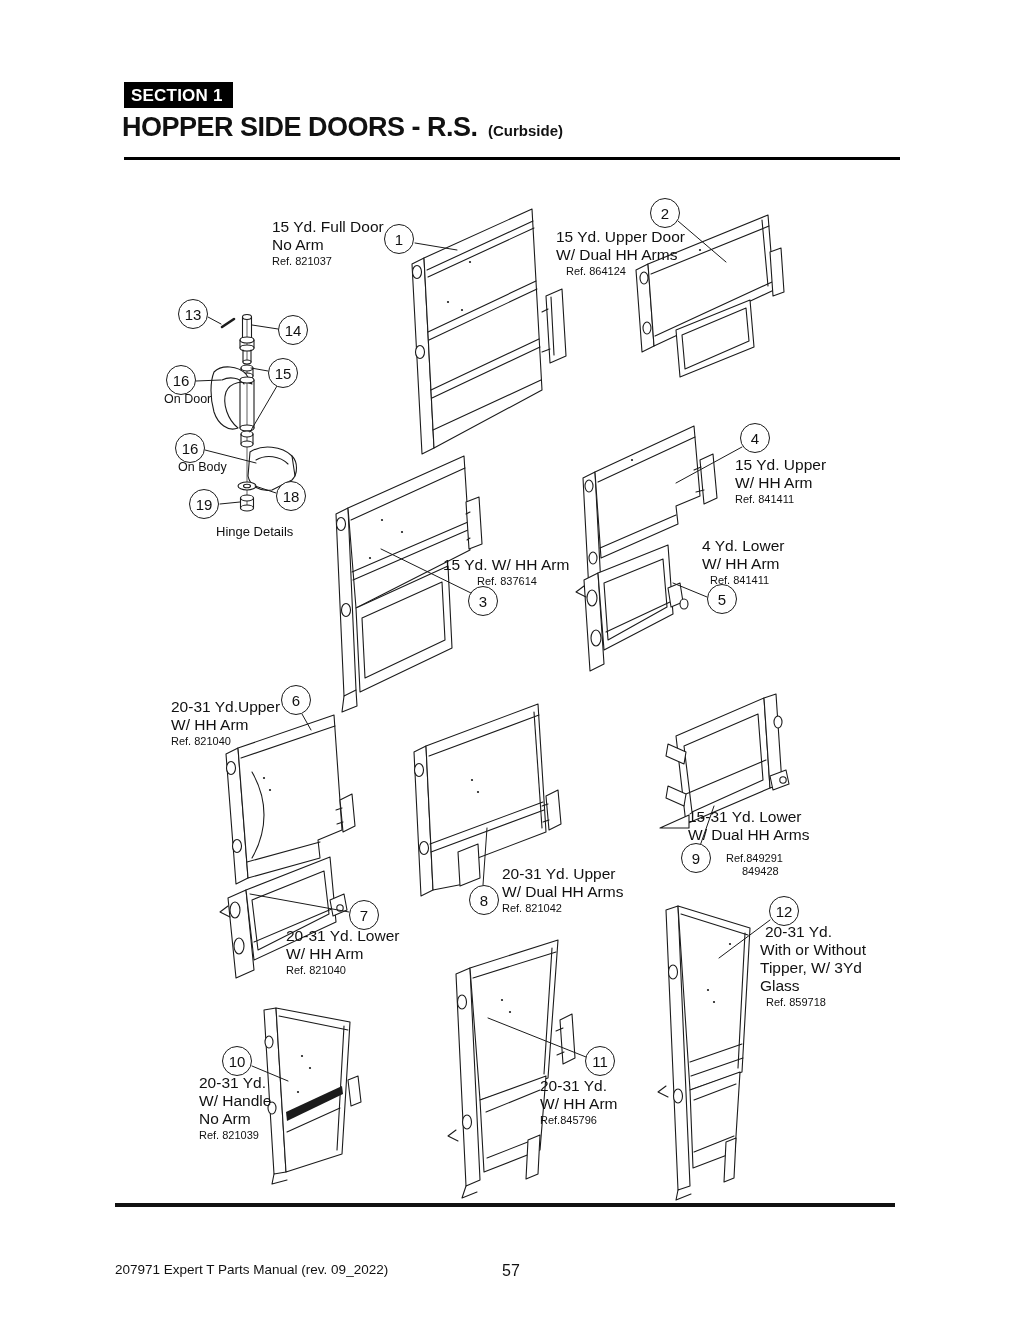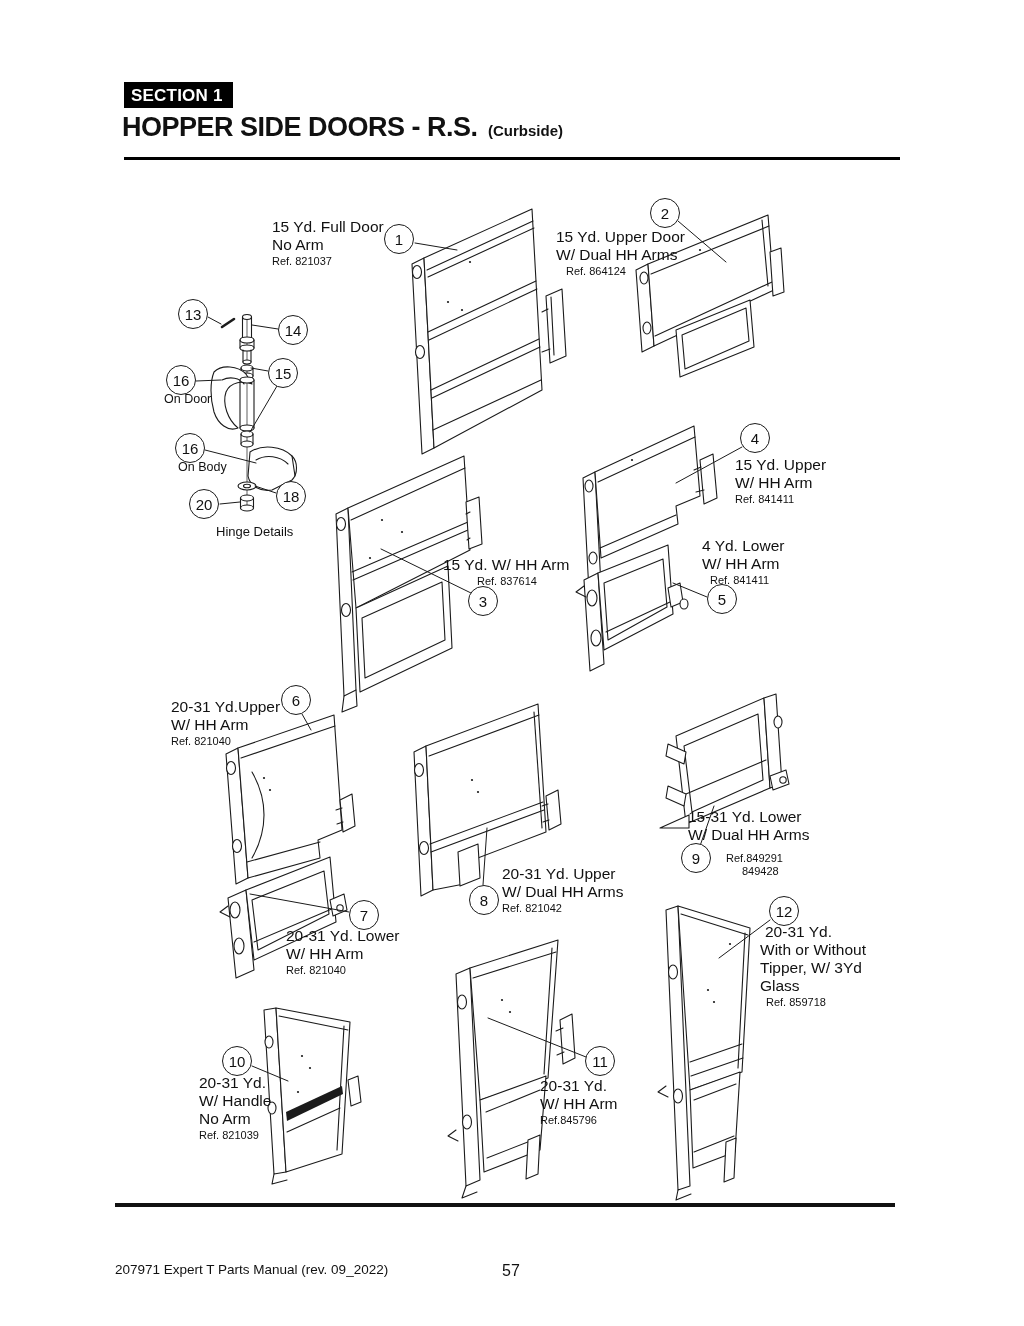--- a/index.html
+++ b/index.html
@@ -309,21 +309,21 @@
 <div class="callout" style="left:681px;top:843px;">9</div>
 <div class="callout" style="left:222px;top:1046px;">10</div>
 <div class="callout" style="left:585px;top:1046px;">11</div>
 <div class="callout" style="left:769px;top:896px;">12</div>
 <div class="callout" style="left:178px;top:299px;">13</div>
 <div class="callout" style="left:278px;top:315px;">14</div>
 <div class="callout" style="left:268px;top:358px;">15</div>
 <div class="callout" style="left:166px;top:365px;">16</div>
 <div class="callout" style="left:175px;top:433px;">16</div>
 <div class="callout" style="left:276px;top:481px;">18</div>
-<div class="callout" style="left:189px;top:489px;">20</div>
+<div class="callout" style="left:189px;top:489px;">19</div>
 
 <div class="lbl" style="left:272px;top:218px;">
   <div>15 Yd. Full Door</div>
   <div>No Arm</div>
   <div class="ref">Ref. 821037</div>
 </div>
 
 <div class="lbl" style="left:556px;top:228px;">
   <div>15 Yd. Upper Door</div>
   <div>W/ Dual HH Arms</div>

